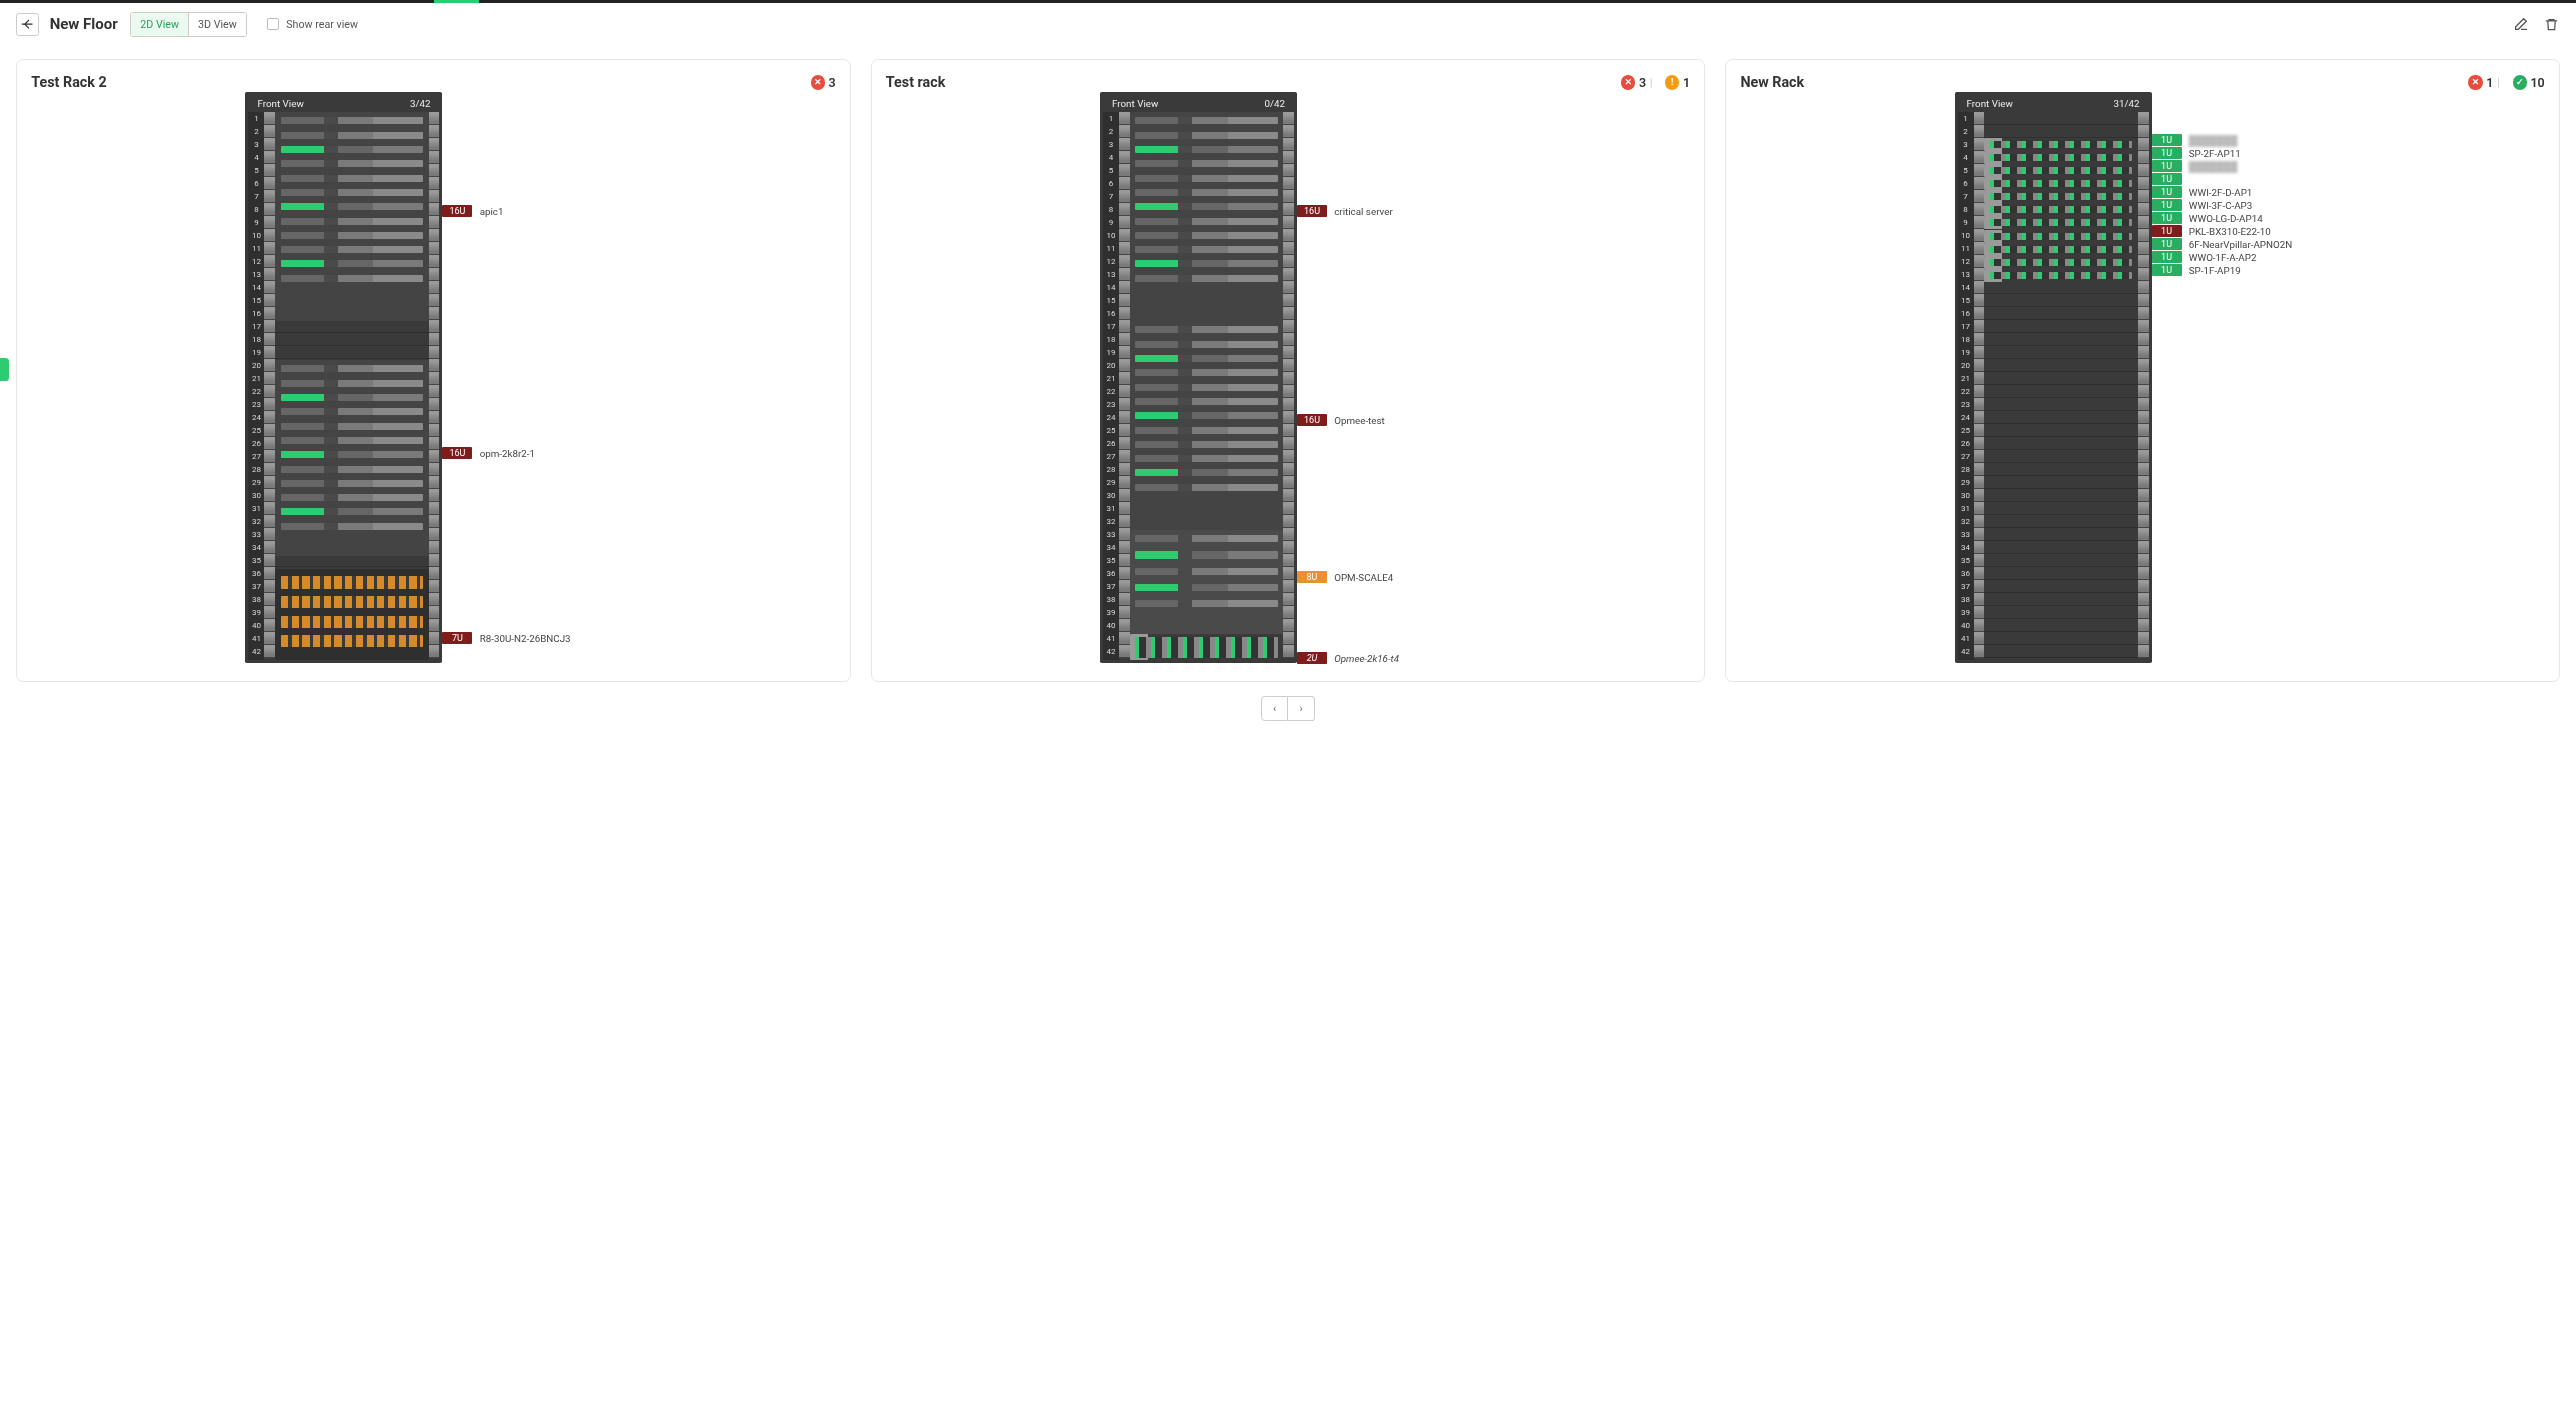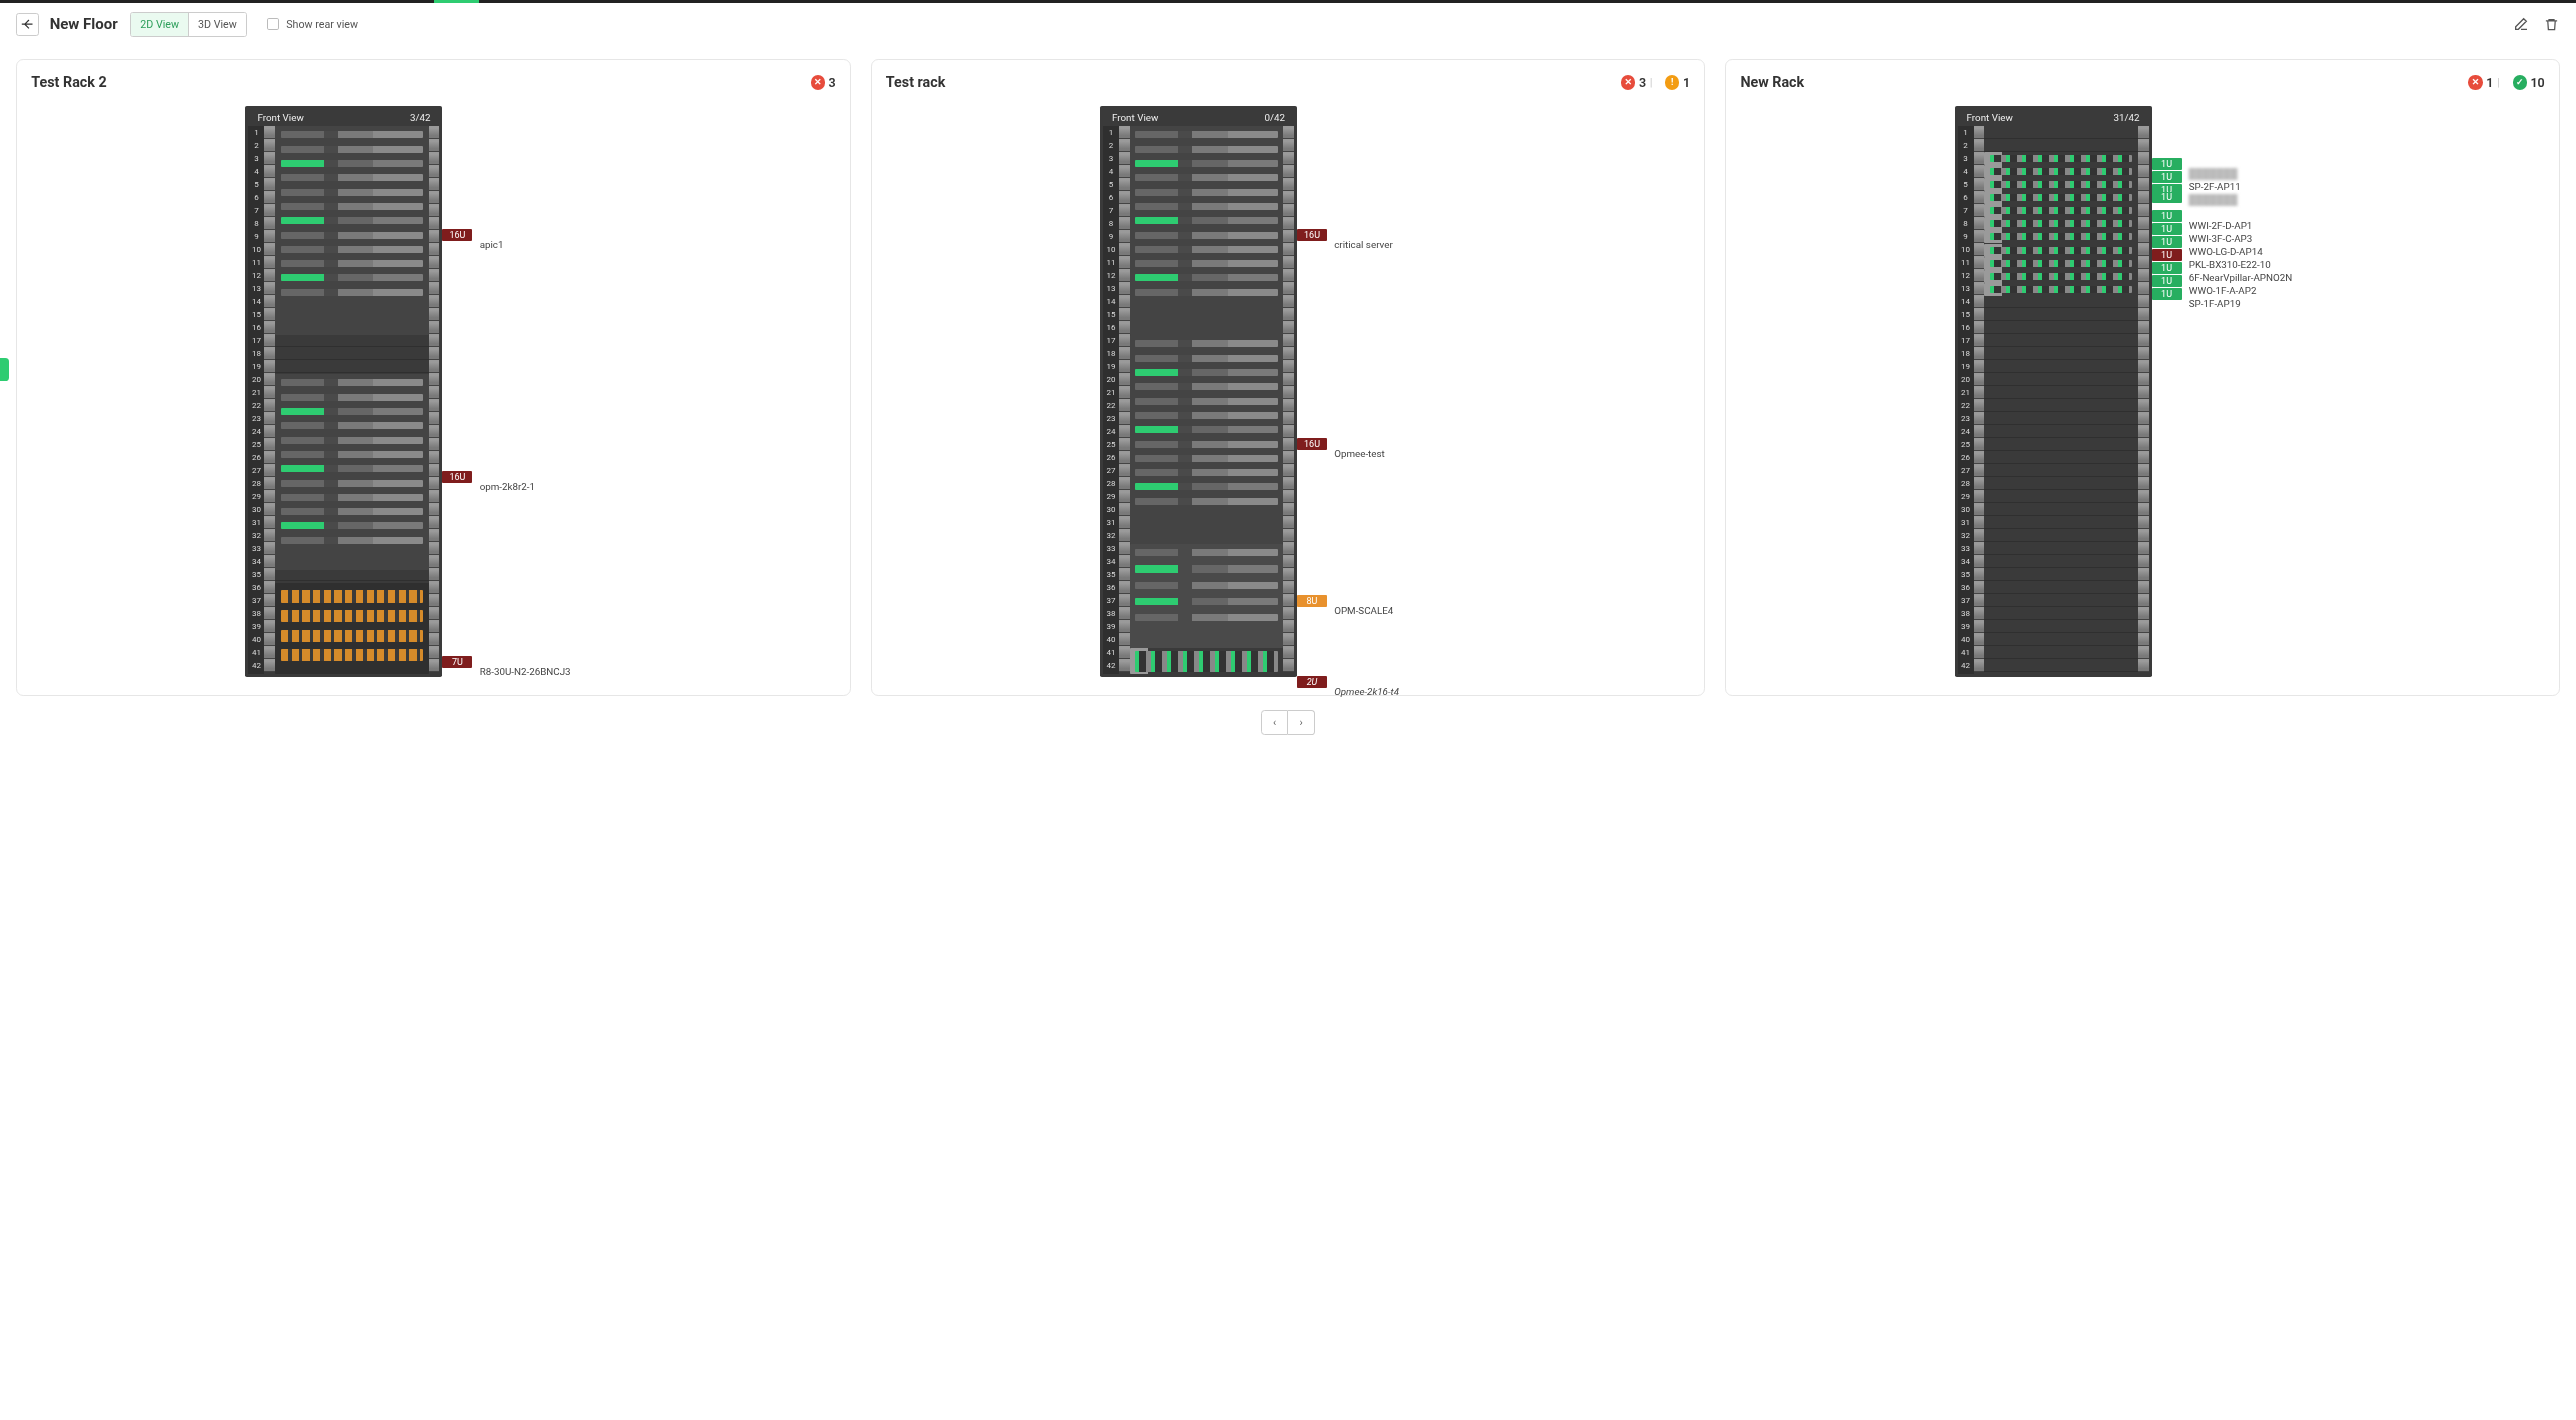--- a/index.html
+++ b/index.html
@@ -15,21 +15,21 @@
 .seg-btn { padding:5px 9px; font-size:10.7px; cursor:pointer; background:#fff; }
 .seg-btn.active { background:#eafaf0; color:#2c9e5a; border-right:0.9px solid #ccc; }
 .seg-btn:not(.active){ color:#555; }
 .checkbox-wrap { display:flex; align-items:center; gap:7.2px; font-size:10.7px; color:#555; }
 .checkbox-faux { width:12.5px; height:12.5px; border:0.9px solid #bbb; border-radius:1.8px; display:inline-block; }
 .spacer { flex:1; }
 .hdr-icon { width:18px; height:18px; margin-left:12.5px; cursor:pointer; color:#666; display:flex; align-items:center; justify-content:center; }
 
 .racks-row { display:flex; gap:19.7px; padding: 12.5px 16px 9px 16px; align-items:flex-start; }
 .rack-card { flex:1; border:0.9px solid #e6e6e6; border-radius:7.2px; padding:14.3px 14.3px 18px 14.3px; background:#fff; }
-.rack-title-row { display:flex; align-items:center; margin-bottom:16px; }
+.rack-title-row { display:flex; align-items:center; margin-bottom:2px; }
 .rack-title { font-size:14.3px; font-weight:700; flex:1; }
 .status-badge { display:flex; align-items:center; gap:3.6px; margin-left:9px; font-size:12.5px; font-weight:600; }
 .badge-circle { width:14.3px; height:14.3px; border-radius:50%; display:inline-flex; align-items:center; justify-content:center; font-size:9px; font-weight:700; color:#fff; }
 .bc-red { background:#e74c3c; }
 .bc-orange { background:#f39c12; }
 .bc-green { background:#27ae60; }
 .sep { color:#ccc; margin:0 3.6px; }
 
 .rack-stage { display:flex; justify-content:center; }
 .rack-with-labels { display:flex; align-items:flex-start; }
@@ -49,21 +49,21 @@
 .led-gray { background:linear-gradient(90deg,#666 0 30%,#4a4a4a 30% 40%,#7a7a7a 40% 65%,#8a8a8a 65%); }
 .led-orange { background:repeating-linear-gradient(90deg,#d68b2a 0 7.2px,#3a3a3a 7.2px 10.7px); }
 
 .labels-col { display:flex; flex-direction:column; margin-left:0; }
 .label-item { display:flex; align-items:center; gap:7.2px; font-size:9.8px; color:#444; }
 .u-tag { min-width:30px; text-align:center; font-size:9px; color:#fff; padding:0.9px 3.6px; border-radius:0.9px; }
 .ut-red { background:#7f1d1d; }
 .ut-orange { background:#e8912d; }
 .ut-green { background:#27ae60; }
 .ut-blur { background:#e6e6e6; color:#bbb; filter:blur(1.8px); }
-.label-txt { white-space:nowrap;margin-top:20px; }
+.label-txt { white-space:nowrap; }
 
 .pager { display:flex; justify-content:center; gap:0; margin:5.4px 0 16px 0; }
 .pager-btn { width:27px; height:25px; border:0.9px solid #ccc; display:flex; align-items:center; justify-content:center; cursor:pointer; color:#666; font-size:10.7px; }
 .pager-btn:first-child{ border-top-left-radius:3.6px; border-bottom-left-radius:3.6px; }
 .pager-btn:last-child{ border-top-right-radius:3.6px; border-bottom-right-radius:3.6px; border-left:none; }
 
 .side-handle { position:fixed; left:0; top:358px; width:9px; height:23px; background:#2ecc71; border-radius:0 3.6px 3.6px 0; }
 </style>
 </head>
 <body>

